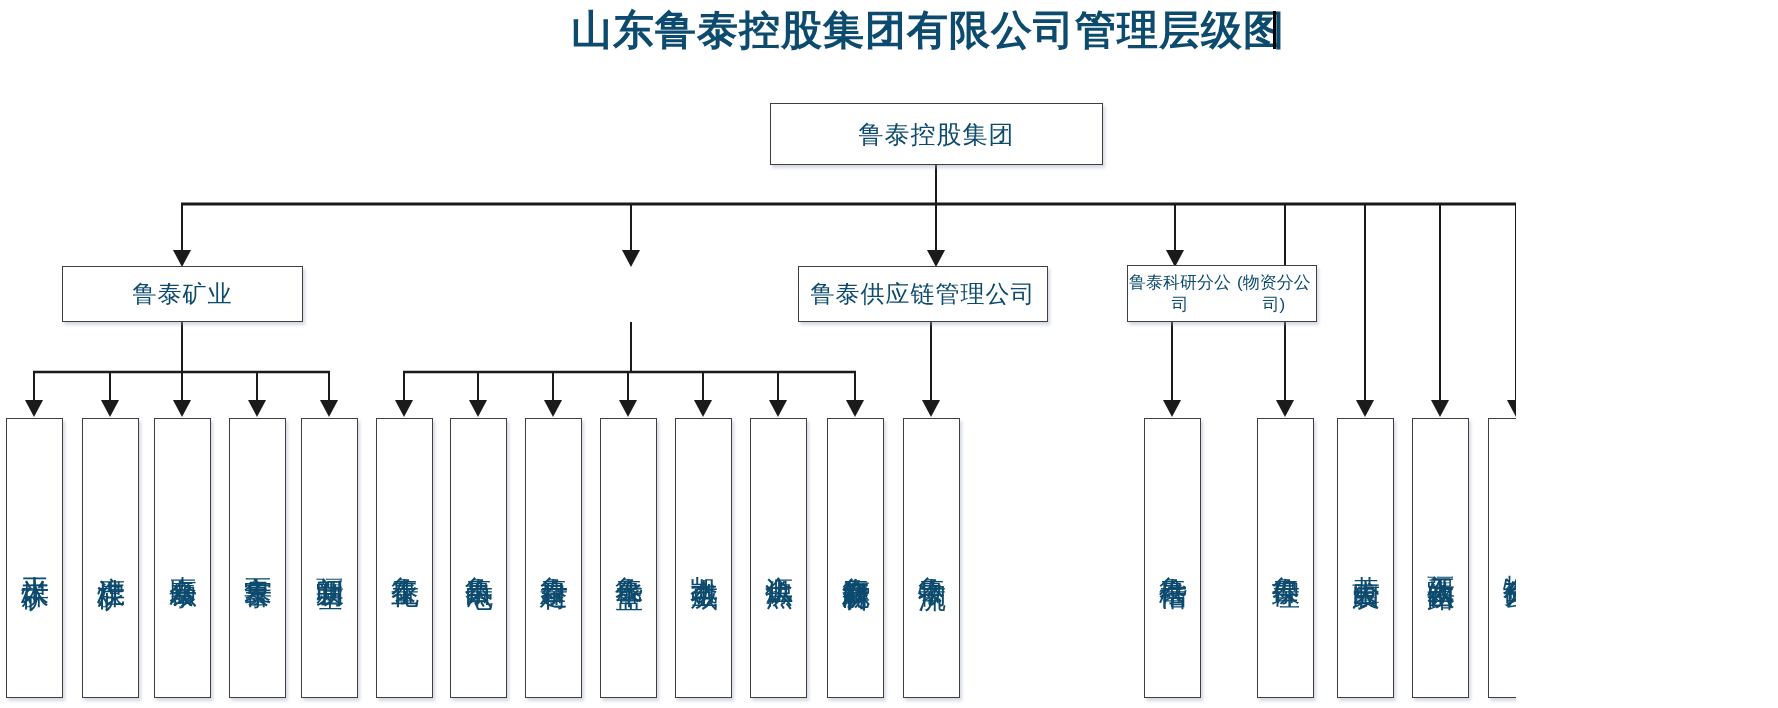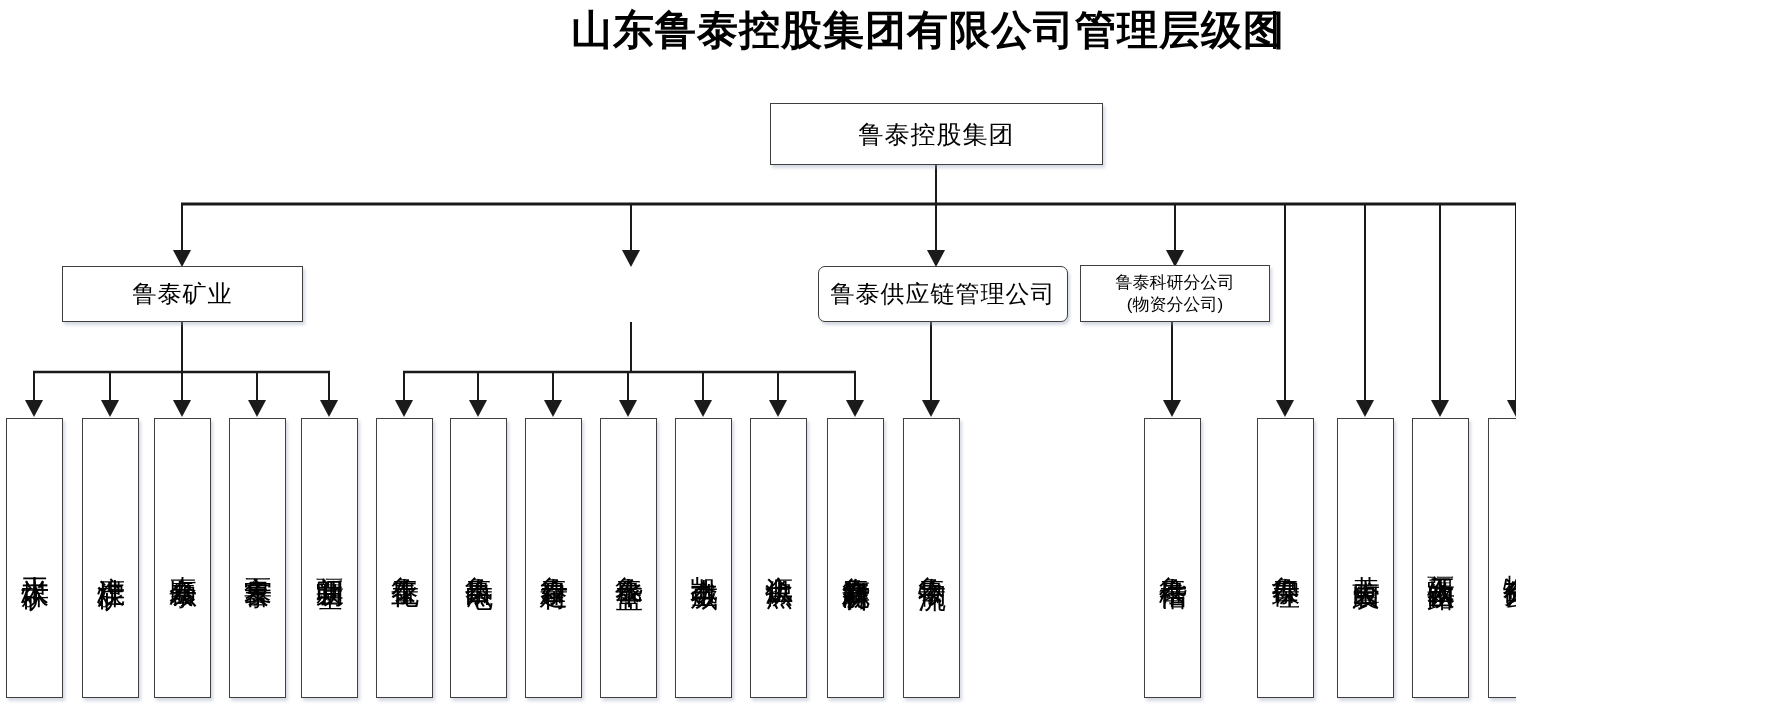--- a/index.html
+++ b/index.html
@@ -1,35 +1,35 @@
 <!DOCTYPE html>
 <html><head>
 <meta charset="utf-8">
 <style>
   html,body{margin:0;padding:0;background:#ffffff;}
   #stage{
     position:relative;width:1516px;height:708px;background:#ffffff;overflow:hidden;
-    font-family:"Liberation Sans","DejaVu Sans",sans-serif;color:#000000;
+    font-family:"Liberation Sans","DejaVu Sans",sans-serif;color:#0c4a6e;
   }
   .title{
     position:absolute;left:571px;top:6px;width:712px;height:48px;
     text-align:center;font-family:"Liberation Serif","DejaVu Serif",serif;
     font-weight:700;font-size:41px;letter-spacing:1px;line-height:48px;white-space:nowrap;
   }
   .cursor{position:absolute;left:1273px;top:11px;width:3px;height:38px;background:#000;}
   svg.wires{position:absolute;left:0;top:0;}
   .node{
     position:absolute;background:#ffffff;border:1px solid #3f3f3f;
     box-shadow:2px 3px 3px rgba(150,160,185,0.40);
     display:flex;align-items:center;justify-content:center;
     box-sizing:border-box;text-align:center;
   }
   .root{font-size:25px;letter-spacing:1px;}
   .branch{font-size:24px;letter-spacing:1px;}
-  .branch-small{font-size:17px;line-height:22px;flex-direction:column;}
+  .branch-small{font-size:17px;line-height:22px;flex-direction:row;margin-left:47px;}
   .leaf{
     font-size:28px;letter-spacing:2px;
     writing-mode:vertical-rl;text-orientation:upright;
   }
 </style>
 </head>
 <body>
 
 <div id="stage">
 
@@ -104,21 +104,21 @@
     </g>
   </svg>
 
   <div class="node root" style="left:770px;top:103px;width:333px;height:62px;">
     <span>鲁泰控股集团</span>
   </div>
 
   <div class="node branch" style="left:62px;top:266px;width:241px;height:56px;text-align:center;">
     <span>鲁泰矿业</span>
   </div>
-  <div class="node branch" style="left:818px;top:266px;width:250px;height:56px;border-radius:7px;">
+  <div class="node branch" style="left:798px;top:266px;width:250px;height:56px;">
     <span>鲁泰供应链管理公司</span>
   </div>
   <div class="node branch-small" style="left:1080px;top:265px;width:190px;height:57px;">
     <span>鲁泰科研分公司</span>
     <span>(物资分公司)</span>
   </div>
 
   <div class="node leaf" style="left:6px;top:418px;width:57px;height:280px;">
       <span>太平煤矿</span>
     </div>

